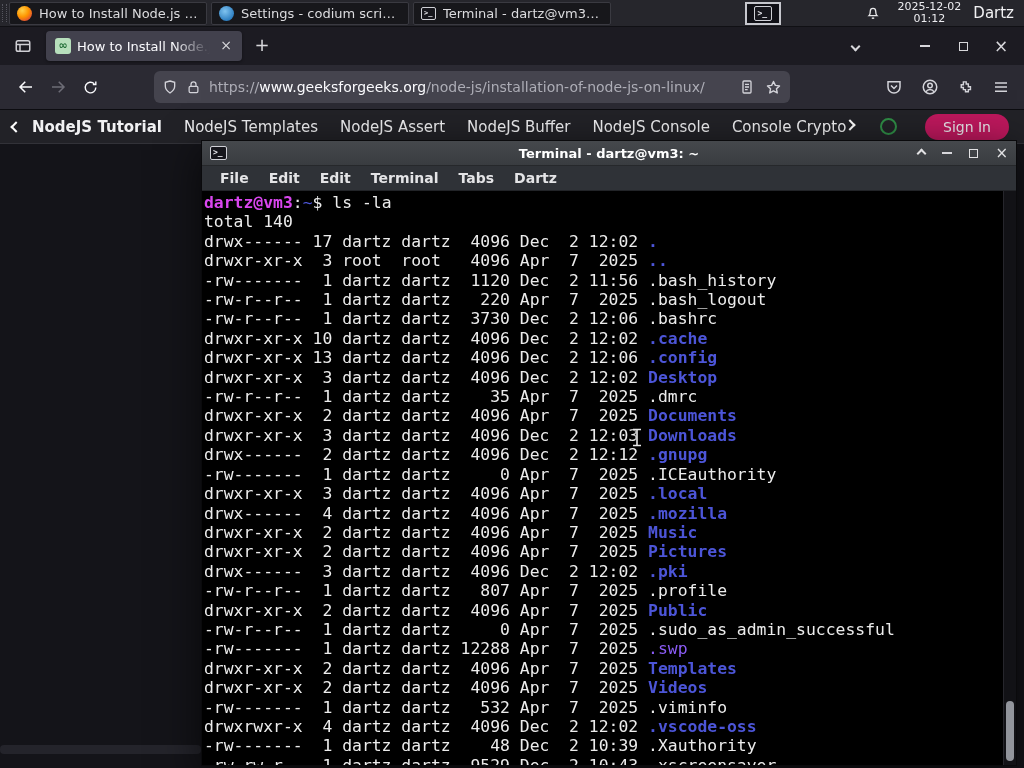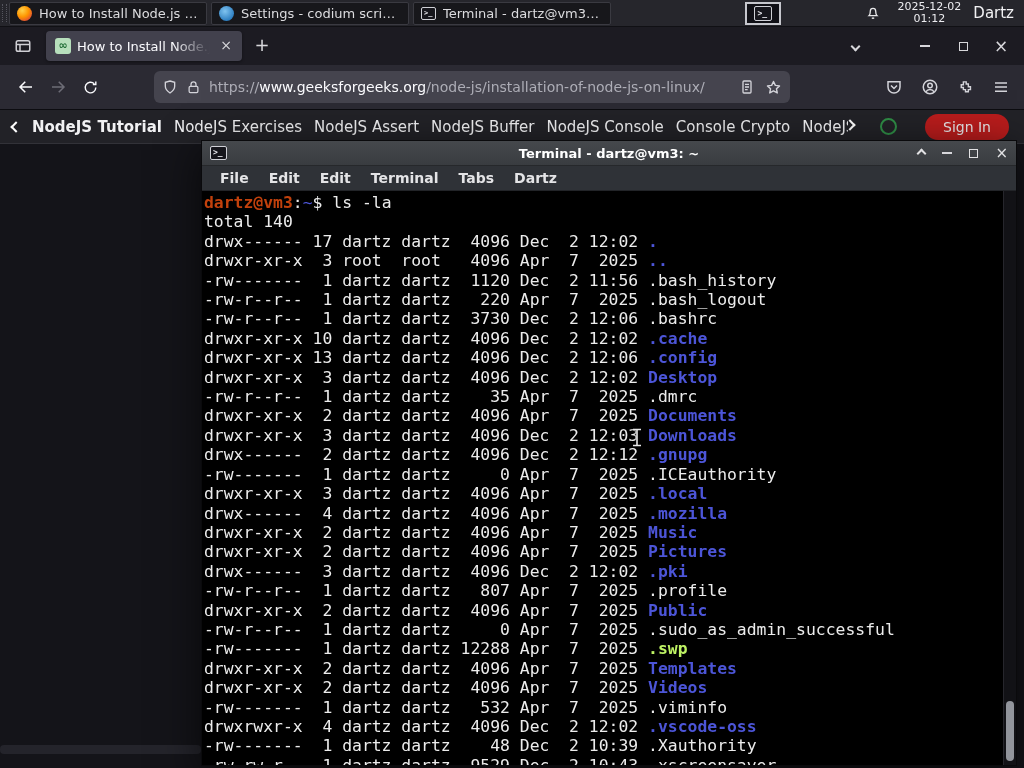--- a/index.html
+++ b/index.html
@@ -72,27 +72,27 @@
             border-radius:6px; display:flex; align-items:center; padding:0 8px; gap:8px; }
   .urltext { font-size:14px; color:#adadb6; white-space:nowrap; overflow:hidden; flex:1; }
   .urltext .domain { color:#fbfbfe; }
   .urlicons-r { display:flex; gap:10px; align-items:center; }
   .toolicons { display:flex; gap:18px; align-items:center; margin-left:auto; padding-right:4px; }
 
   
   .sitenav { height:34px; background:#222227; border-bottom:1px solid #323238;
              display:flex; align-items:center; color:#f1f1f3; font-size:15px; padding:0 12px;
              position:relative; }
-  .sitenav-links { display:flex; gap:12px; margin-left:12px; width:816px; overflow:hidden;
+  .sitenav-links { display:flex; gap:22px; margin-left:12px; width:816px; overflow:hidden;
                    white-space:nowrap; }
   .sitenav-links span:first-child { font-weight:bold; }
   .nav-chev-right { position:absolute; left:846px; top:11px; }
   .search-ring { position:absolute; left:880px; top:8px; width:17px; height:17px;
                  border:2.5px solid #2f8d46; border-radius:50%; }
-  .signin { position:absolute; left:925px; top:4px; width:84px; height:26px; background:#b91c1c;
+  .signin { position:absolute; left:925px; top:4px; width:84px; height:26px; background:#be185d;
             border-radius:13px; color:#e8e8ea; font-size:14px; text-align:center;
             line-height:26px; }
   .pagebody { height:628px; background:#141419; position:relative; }
   .page-hscroll { position:absolute; left:0; top:601px; width:201px; height:9px;
                   background:#24242b; border-radius:4px; }
 
   
   .termwin { position:absolute; left:201px; top:140px; width:816px; height:626px;
              z-index:20; border:1px solid #0a0a0c; box-shadow:0 10px 40px rgba(0,0,0,.65);
              display:flex; flex-direction:column; }
@@ -107,23 +107,23 @@
   .term-ctls .minbar, .term-ctls .xglyph { color:#e2e2e4; }
   .term-ctls .maxbox { border-color:#e2e2e4; }
   .xglyph { font-size:15px; line-height:14px; color:#e2e2e4; }
   .term-menubar { height:25px; background:#2f3237; display:flex; align-items:center;
                   color:#e4e4e6; font-size:14px; padding-left:8px;
                   border-bottom:1px solid #222428; }
   .term-menubar span { padding:0 10px;font-weight:bold; }
   .term-body { flex:1; background:#000000; position:relative; overflow:hidden; }
   .term-text { font-family:"DejaVu Sans Mono", monospace; font-size:16.4px; line-height:19.4px;
                color:#ececec; white-space:pre; padding:2px 0 0 2px; }
-  .c-prompt { color:#c2410c; font-weight:bold; }
+  .c-prompt { color:#d946ef; font-weight:bold; }
   .c-dir { color:#4c55d8; font-weight:bold; }
-  .c-dim { color:#bef264;font-weight:bold; }
+  .c-dim { color:#8b5cf6; }
   .c-blue { color:#4c55d8; }
   .term-scroll { position:absolute; right:0; top:0; bottom:0; width:13px; background:#121216;
                  border-left:1px solid #26262c; }
   .term-thumb { position:absolute; right:2px; bottom:4px; width:8px; height:60px;
                 border-radius:4px; background:#92959c; }
   .ibeam { position:absolute; left:429px; top:237px; filter:drop-shadow(0 0 1px #000); }
 
   svg.ic { display:block; }
 </style>
 </head>
@@ -257,21 +257,21 @@
       <svg class="ic" width="18" height="18" viewBox="0 0 24 24" fill="none" stroke="#d4d4da" stroke-width="2">
         <path d="M4 6.5 h16 M4 12 h16 M4 17.5 h16"></path>
       </svg>
     </div>
   </div>
 
   <div class="sitenav">
     <span class="chev left white"></span>
     <div class="sitenav-links">
         <span>NodeJS Tutorial</span>
-        <span>NodeJS Exercises</span>
+        <span>NodeJS Templates</span>
         <span>NodeJS Assert</span>
         <span>NodeJS Buffer</span>
         <span>NodeJS Console</span>
         <span>Console Crypto</span>
         <span>NodeJS DNS</span>
       </div>
     <span class="chev right white nav-chev-right"></span>
     <span class="search-ring"></span>
     <div class="signin">Sign In</div>
   </div>

